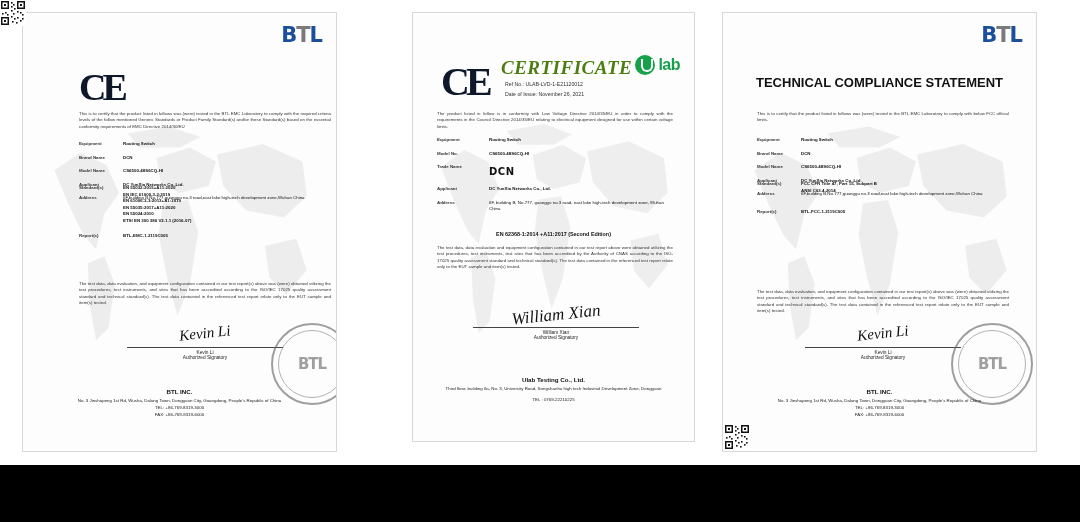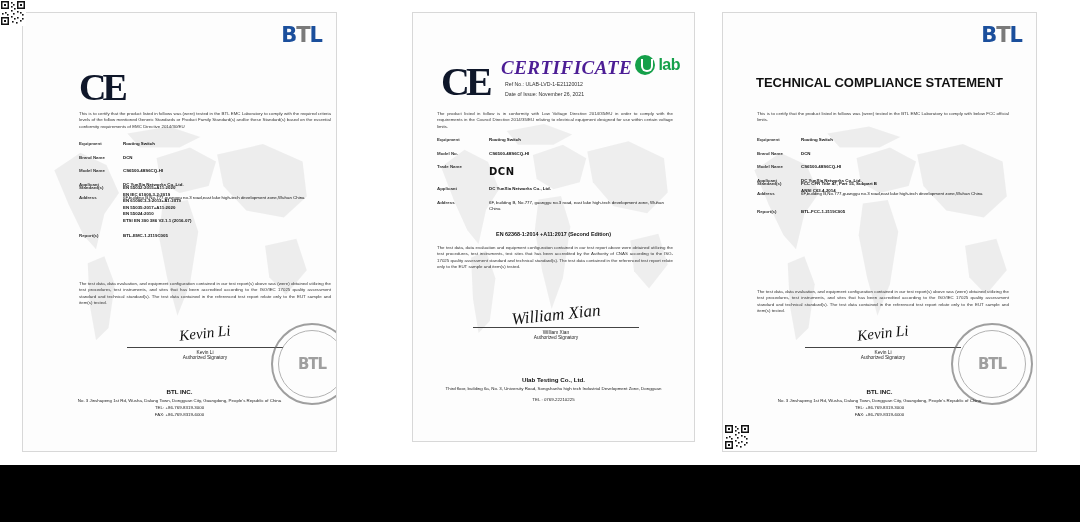--- a/index.html
+++ b/index.html
@@ -54,21 +54,21 @@
 
   .title{
     position:absolute;font-weight:bold;color:#111;
   }
   .c1 .title{left:110px;top:62px;font-size:13.5px;letter-spacing:.2px;}
   .c3 .title{left:0;right:0;top:62px;text-align:center;font-size:13px;}
 
   .c2 .cert-title{
     position:absolute;left:88px;top:44px;
     font-family:"Liberation Serif", serif;
-    font-style:italic;font-weight:bold;font-size:19px;letter-spacing:.5px;color:#4c1d95;
+    font-style:italic;font-weight:bold;font-size:19px;letter-spacing:.5px;color:#4d7c0f;
   }
   .c2 .refline{position:absolute;left:92px;top:68px;font-size:5.2px;color:#333;}
   .c2 .dateline{position:absolute;left:92px;top:78px;font-size:5.2px;color:#333;}
 
   
   .ulab{
     position:absolute;right:14px;top:42px;display:flex;align-items:center;gap:3px;
   }
   .ulab .ring{
     width:20px;height:20px;border-radius:50%;background:#15a04a;

